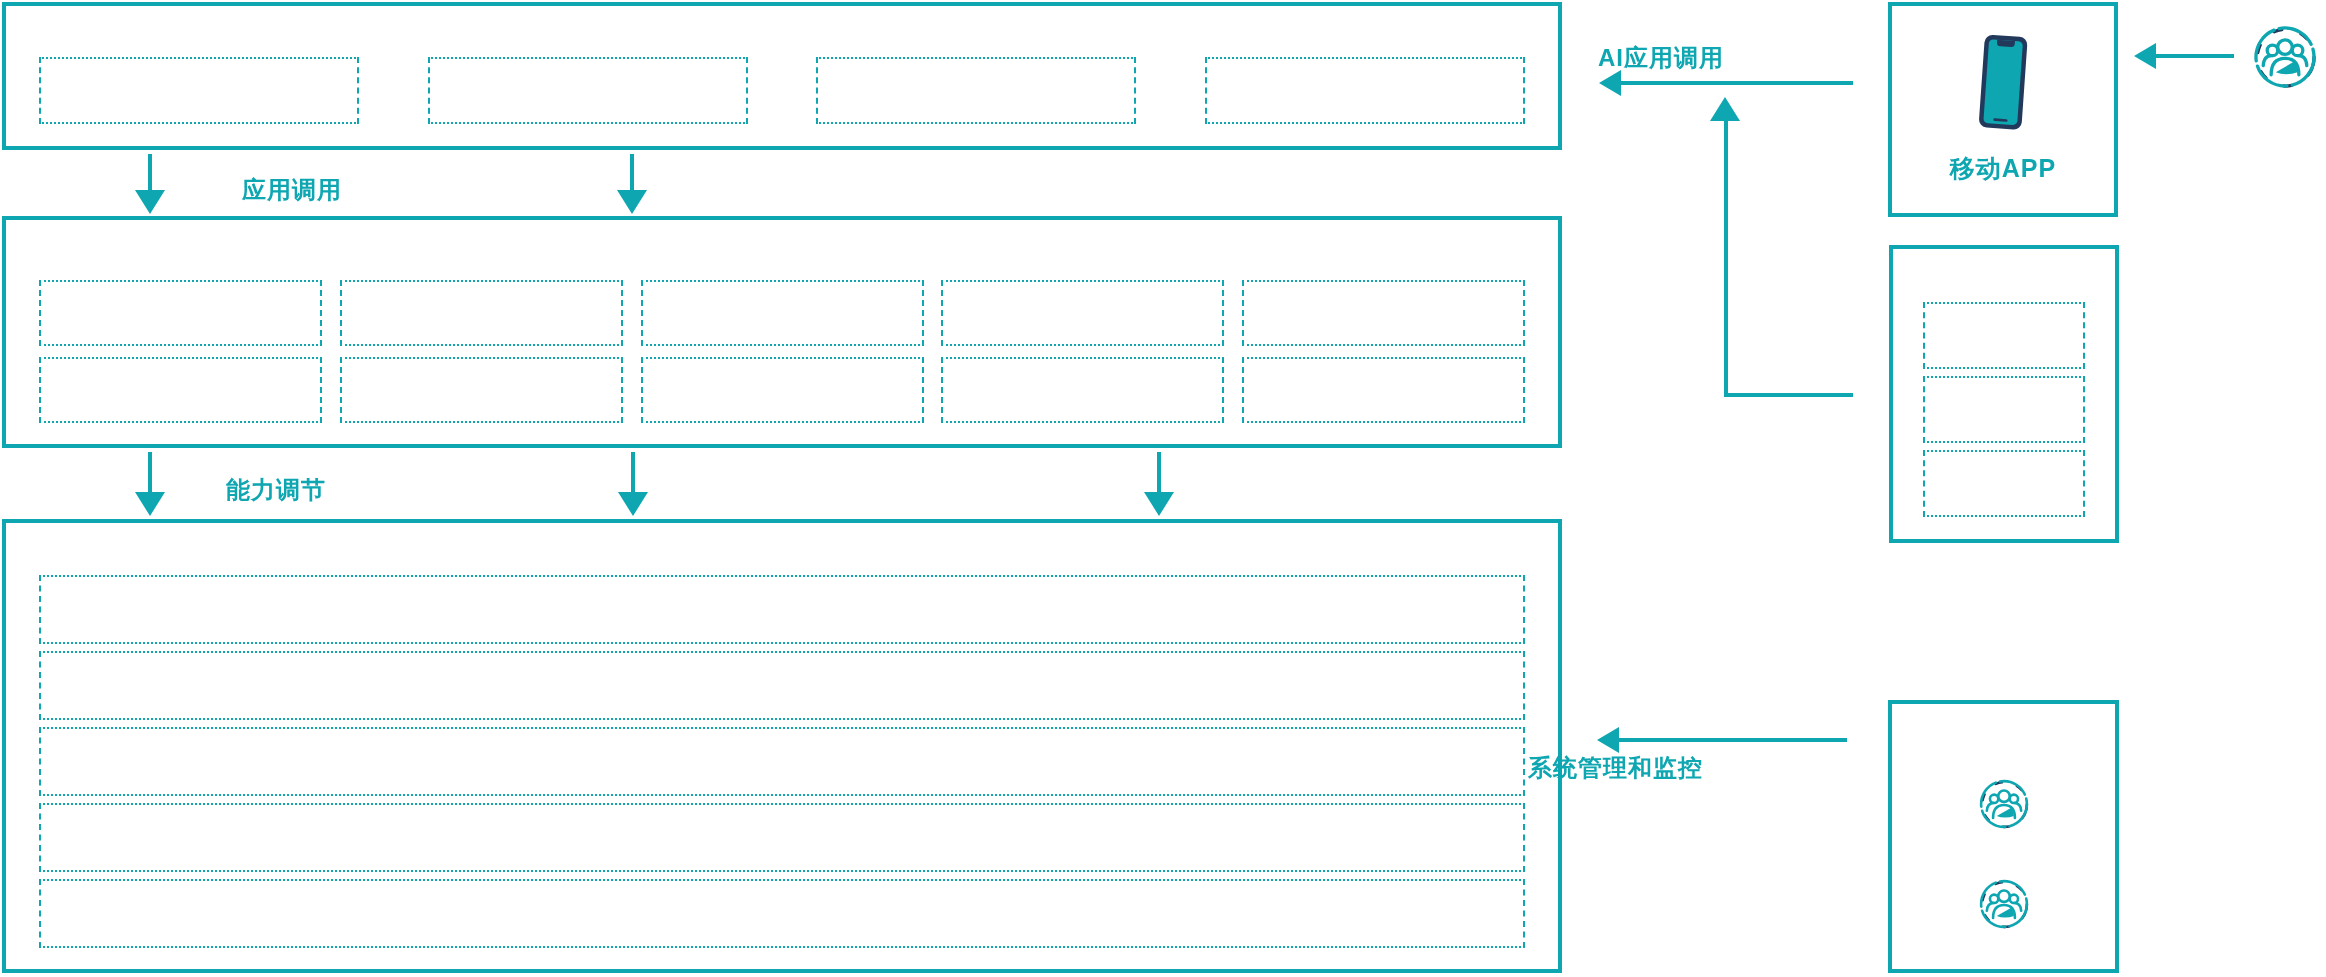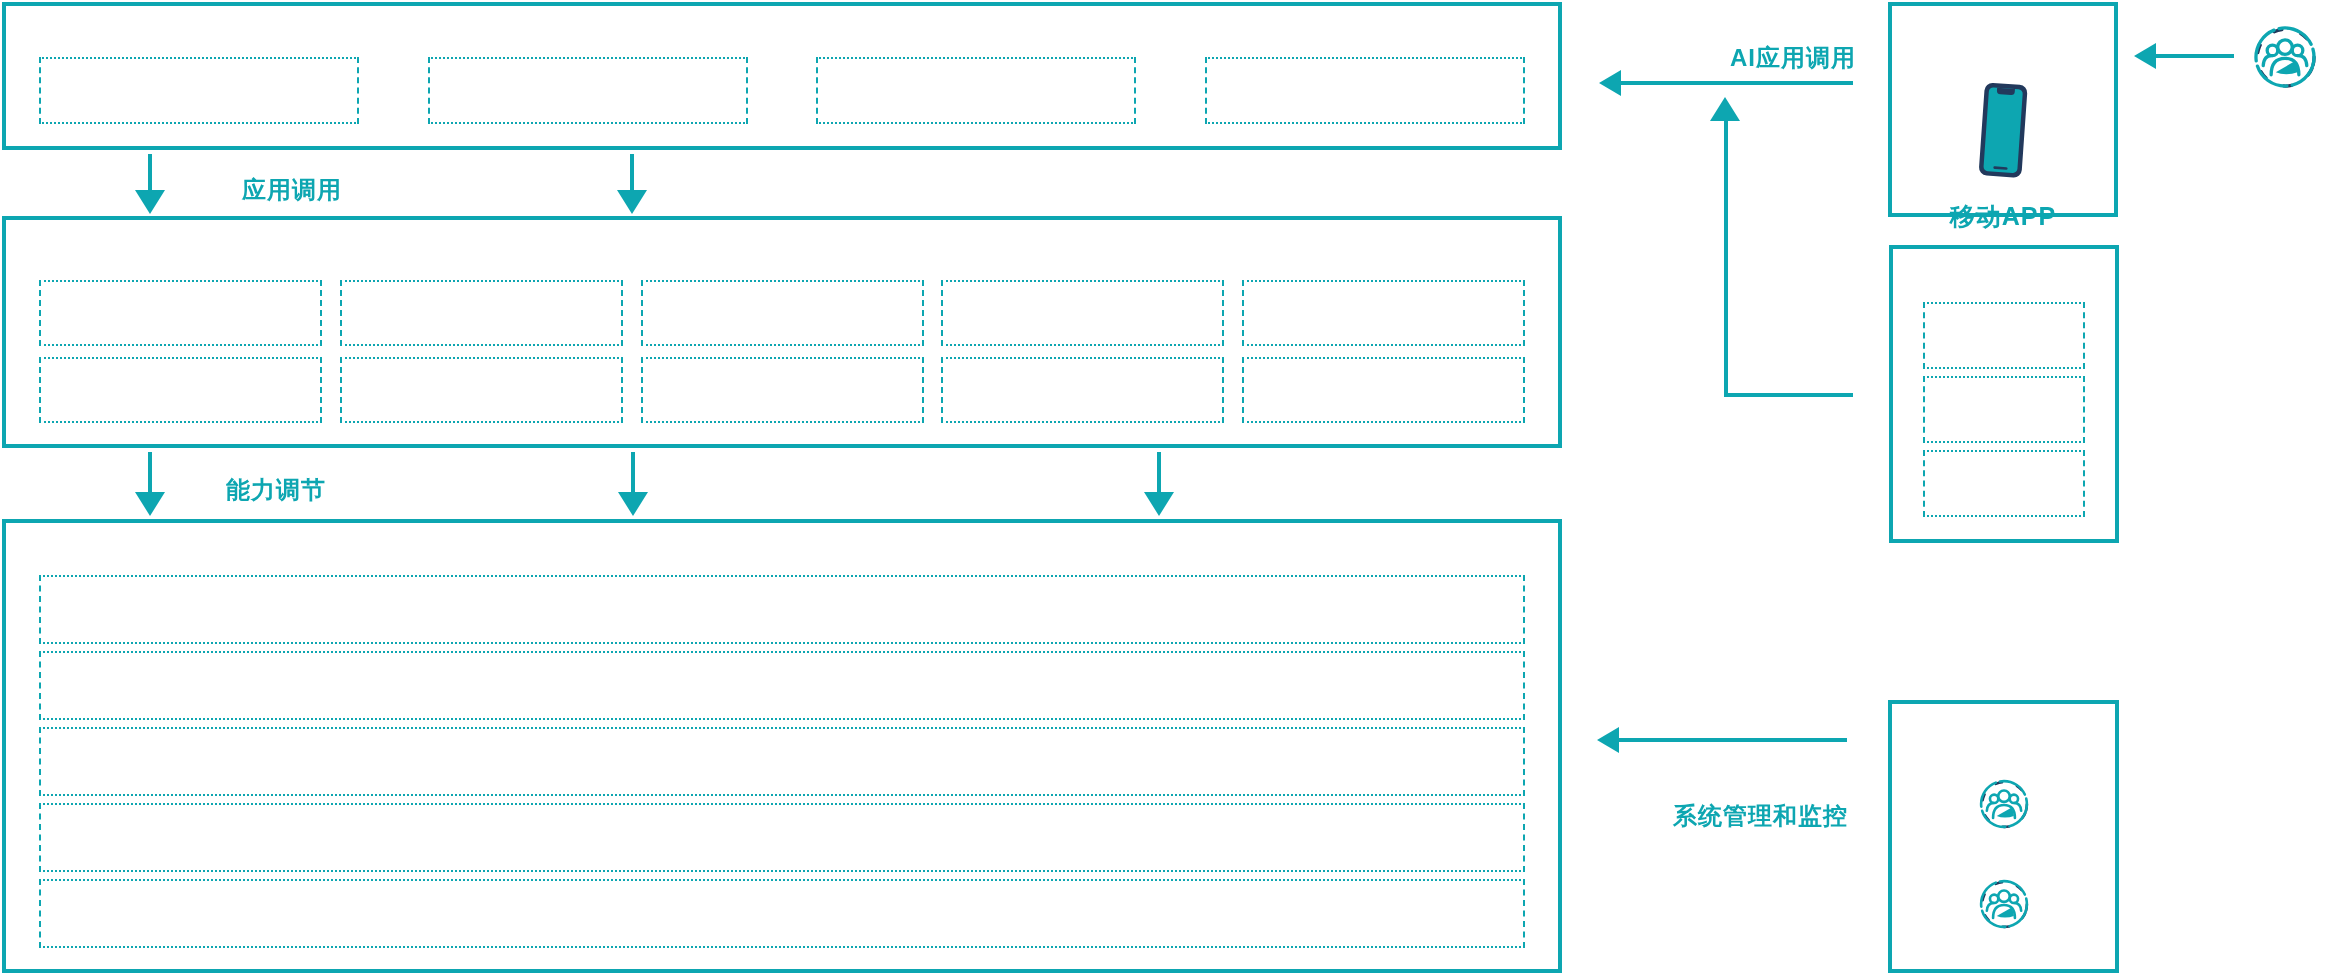--- a/index.html
+++ b/index.html
@@ -47,23 +47,23 @@
     border-left:15px solid transparent;border-right:15px solid transparent;
     border-bottom:24px solid var(--teal);}
   .head-left{position:absolute;width:0;height:0;
     border-top:13px solid transparent;border-bottom:13px solid transparent;
     border-right:22px solid var(--teal);}
   
   .cn-label{
     position:absolute;color:var(--teal);font-weight:bold;font-size:24px;
     white-space:nowrap;letter-spacing:1px;
   }
-  .cn-label.centered{text-align:right;}
-  
-  .mobile-inner{display:flex;flex-direction:column;align-items:center;padding-top:76px;}
+  .cn-label.centered{text-align:left;}
+  
+  .mobile-inner{display:flex;flex-direction:column;align-items:center;padding-top:28px;}
   .mobile-caption{color:var(--teal);font-weight:bold;font-size:25px;margin-top:18px;letter-spacing:1px;}
   
   .admin-inner{display:flex;flex-direction:column;align-items:center;padding-top:74px;gap:48px;}
   
   .st{stroke:var(--teal);fill:none;stroke-width:5;stroke-linecap:round;}
   .sn{stroke:var(--navy);fill:none;stroke-width:5;stroke-linecap:round;}
   .ft{fill:var(--teal);}
   .fn{fill:var(--navy);}
   .ppl{display:block;}
 </style>
@@ -163,21 +163,21 @@
   <div class="panel" style="left:1889px;top:245px;width:230px;height:298px;">
     <div class="acc-inner">
       <div class="ph"></div>
       <div class="ph"></div>
       <div class="ph"></div>
     </div>
   </div>
 
   <div class="hshaft" style="left:1619px;top:738px;width:228px;"></div>
   <div class="head-left" style="left:1597px;top:727px;"></div>
-  <div class="cn-label centered" style="left:1568px;top:752px;width:280px;margin-top:48px;">系统管理和监控</div>
+  <div class="cn-label centered" style="left:1528px;top:752px;width:280px;">系统管理和监控</div>
 
   <div class="panel" style="left:1888px;top:700px;width:231px;height:273px;">
     <div class="admin-inner">
       <svg class="ppl" width="52" height="52" viewBox="0 0 100 100">
         <circle class="sn" cx="51" cy="51" r="43" stroke-dasharray="12 30" transform="rotate(22 51 51)"></circle>
         <circle class="st" cx="50" cy="50" r="44" stroke-dasharray="58 8"></circle>
         <circle class="st" cx="31" cy="40" r="8"></circle>
         <path class="st" d="M17 63 q1 -15 13 -15"></path>
         <circle class="st" cx="69" cy="40" r="8"></circle>
         <path class="st" d="M83 63 q-1 -15 -13 -15"></path>

